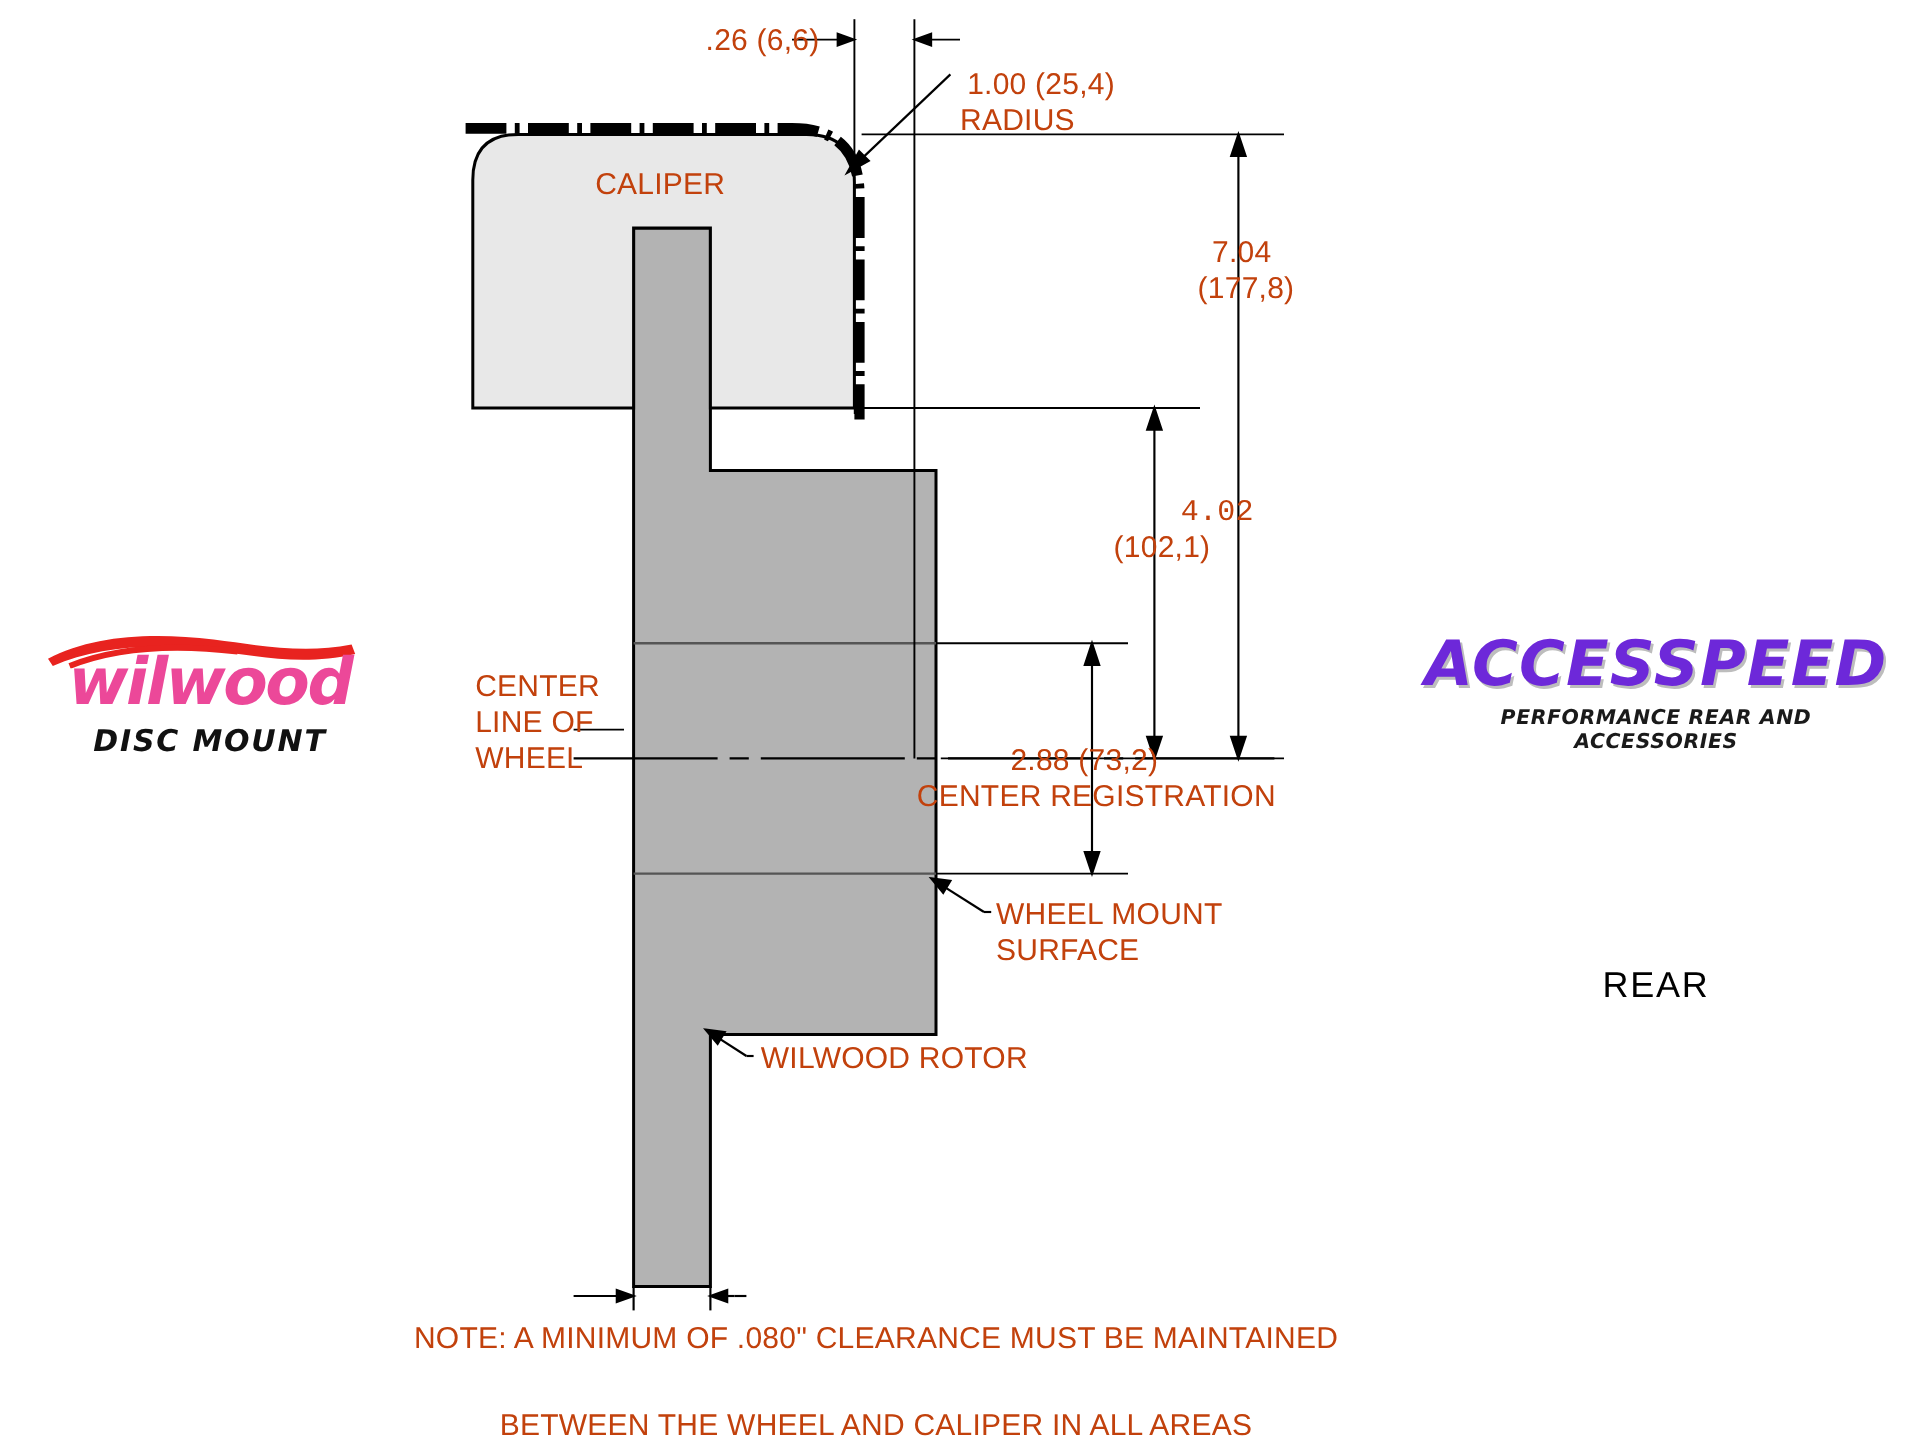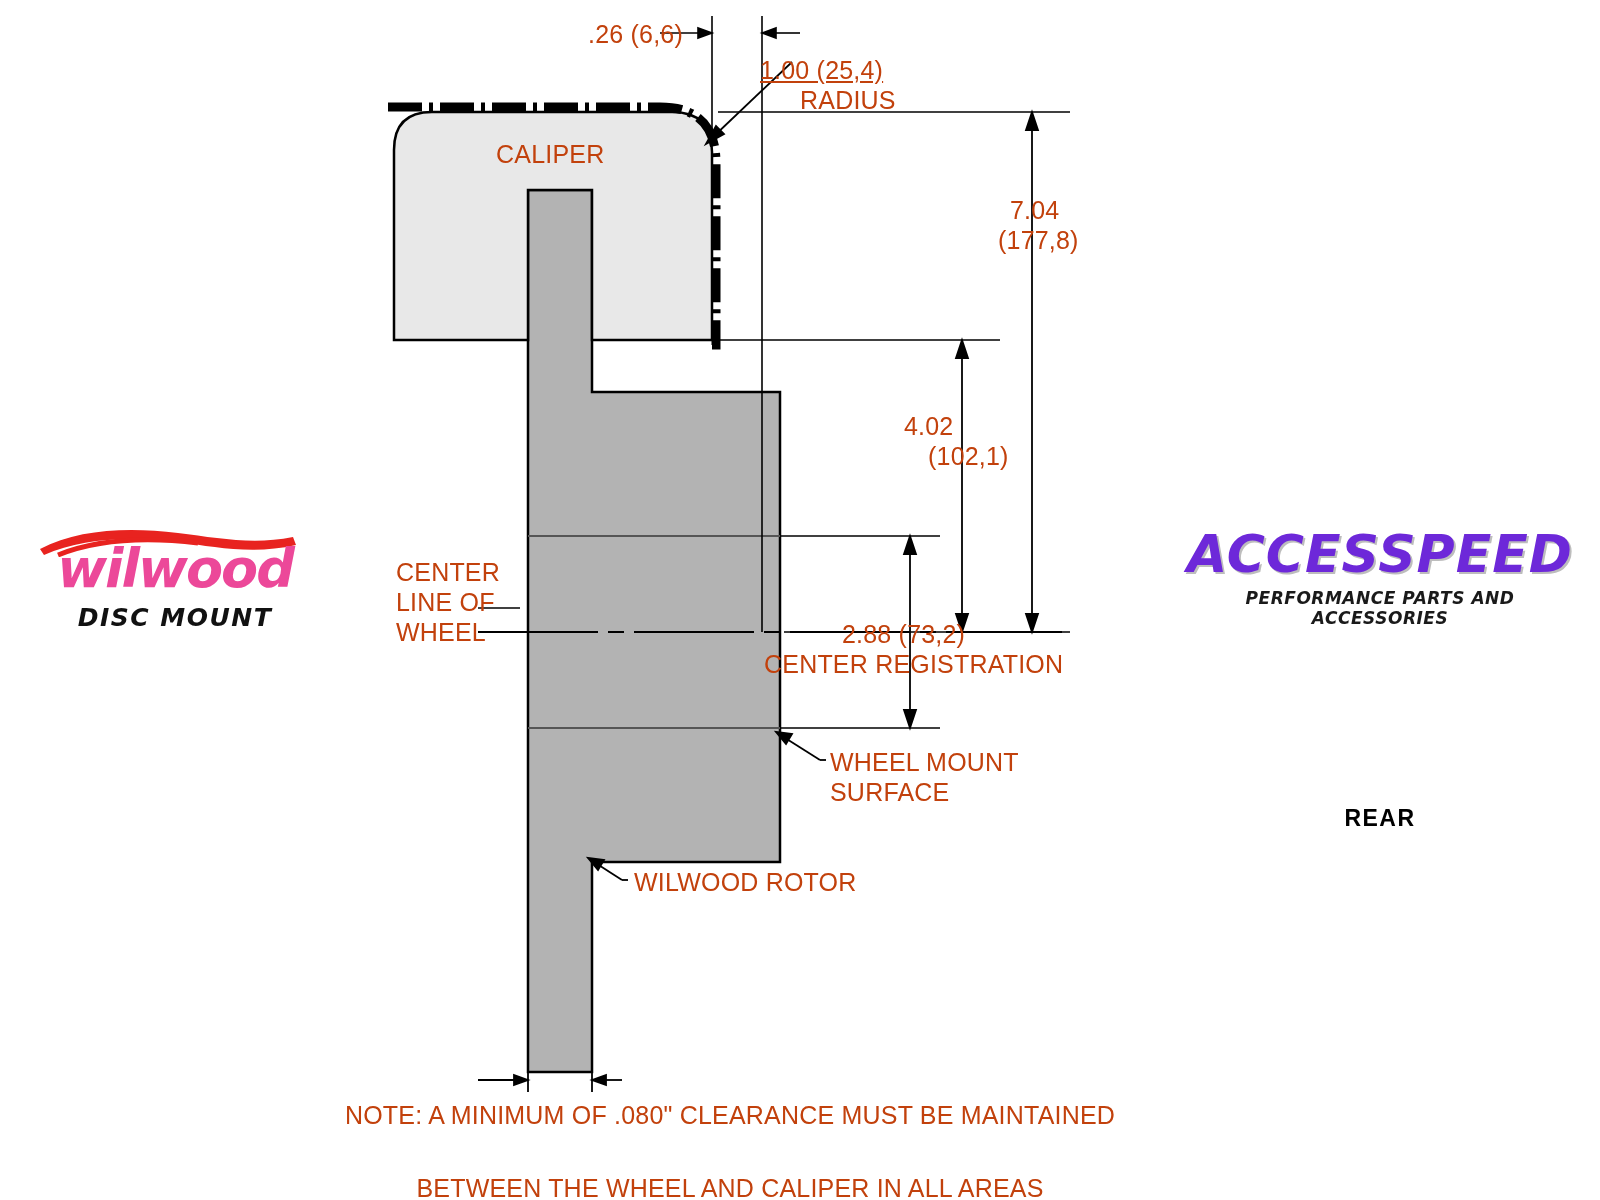--- a/index.html
+++ b/index.html
@@ -109,22 +109,22 @@
     font-size: 17px;
     letter-spacing: 0.5px;
     color: #1a1a1a;
   }
   #rear-label {
     position: absolute;
     left: 1185px;
     top: 805px;
     width: 390px;
     text-align: center;
-    font-weight: bold;
-    font-size: 23px;
+    font-weight: normal;
+    font-size: 30px;
     letter-spacing: 1.5px;
   }
 </style>
 </head>
 <body>
 
 <div id="stage">
 
   <svg class="drawing" viewBox="0 0 1600 1200">
 
@@ -215,29 +215,29 @@
       <line x1="478" y1="1080" x2="522" y2="1080"></line>
       <polygon points="528,1080 514,1075 514,1085"></polygon>
       <line x1="598" y1="1080" x2="612" y2="1080"></line>
       <polygon points="592,1080 606,1075 606,1085"></polygon>
       <line x1="612" y1="1080" x2="622" y2="1080"></line>
     </g>
   </svg>
 
   <div class="txt" style="left:588px; top:20px;">.26 (6,6)</div>
 
-  <div class="txt" style="left:760px; top:56px;text-decoration:underline;">1.00 (25,4)</div>
+  <div class="txt" style="left:806px; top:56px;">1.00 (25,4)</div>
   <div class="txt" style="left:800px; top:86px;">RADIUS</div>
 
   <div class="txt" style="left:496px; top:140px;">CALIPER</div>
 
   <div class="txt" style="left:1010px; top:196px;">7.04</div>
   <div class="txt" style="left:998px; top:226px;">(177,8)</div>
 
-  <div class="txt" style="left:904px; top:412px;">4.02</div>
+  <div class="txt" style="left:984px; top:412px;font-family:Liberation Mono, monospace;">4.02</div>
   <div class="txt" style="left:928px; top:442px;">(102,1)</div>
 
   <div class="txt" style="left:396px; top:558px;">CENTER</div>
   <div class="txt" style="left:396px; top:588px;">LINE OF</div>
   <div class="txt" style="left:396px; top:618px;">WHEEL</div>
 
   <div class="txt" style="left:842px; top:620px;">2.88 (73,2)</div>
   <div class="txt" style="left:764px; top:650px;">CENTER REGISTRATION</div>
 
   <div class="txt" style="left:830px; top:748px;">WHEEL MOUNT</div>
@@ -253,18 +253,18 @@
     <svg class="ww-swoosh" viewBox="0 0 260 30">
       <path d="M2,22 C40,2 90,0 140,6 C180,11 215,18 255,10 L258,18 C214,28 178,20 140,15 C92,9 44,11 6,28 Z" fill="#e8231f"></path>
       <path d="M20,28 C60,12 110,10 160,16" stroke="#e8231f" stroke-width="5" fill="none"></path>
     </svg>
     <div class="ww-word">wilwood</div>
     <div class="ww-sub">DISC MOUNT</div>
   </div>
 
   <div id="accesspeed-logo">
     <div class="ap-word">ACCESSPEED</div>
-    <div class="ap-sub">PERFORMANCE PARTS AND ACCESSORIES</div>
+    <div class="ap-sub">PERFORMANCE REAR AND ACCESSORIES</div>
   </div>
 
   <div id="rear-label">REAR</div>
 
 </div>
 
 </body></html>

